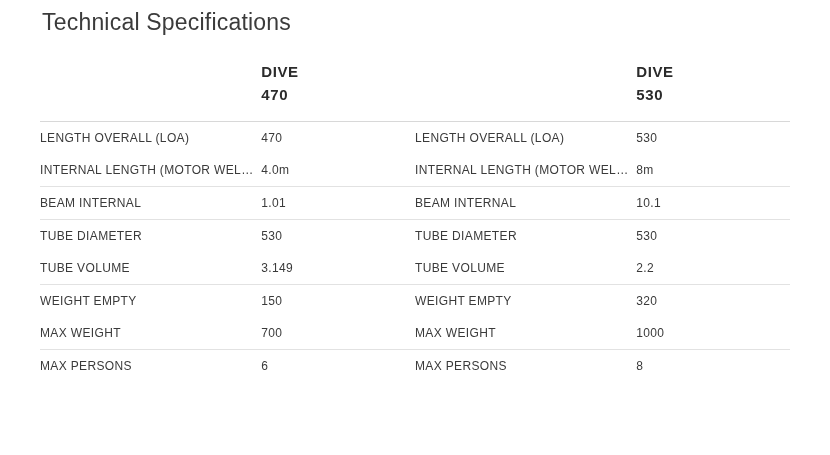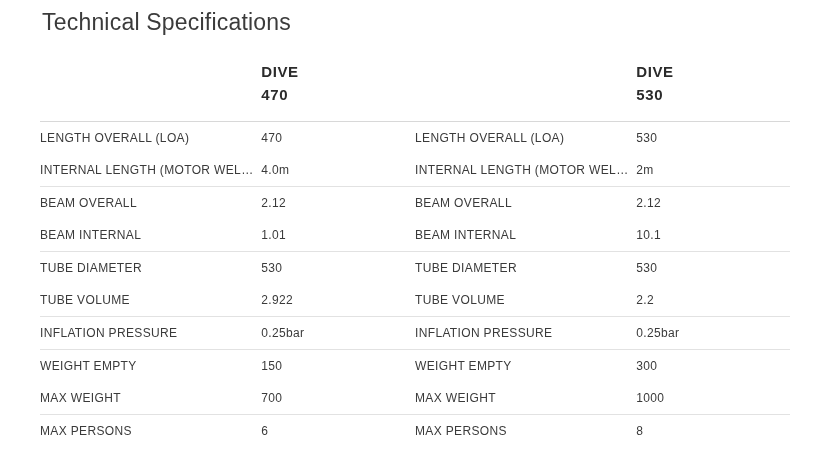--- a/index.html
+++ b/index.html
@@ -103,61 +103,49 @@
       <tr class="data">
         <td class="label">LENGTH OVERALL (LOA)</td>
         <td class="value">470</td>
         <td class="label">LENGTH OVERALL (LOA)</td>
         <td class="value">530</td>
       </tr>
       <tr class="data grp-end">
         <td class="label">INTERNAL LENGTH (MOTOR WELL TO ANCHOR LOCKER)</td>
         <td class="value">4.0m</td>
         <td class="label">INTERNAL LENGTH (MOTOR WELL TO ANCHOR LOCKER)</td>
-        <td class="value">2m</td>
+        <td class="value">8m</td>
       </tr>
 
-      <tr class="data">
-        <td class="label">BEAM OVERALL</td>
-        <td class="value">2.12</td>
-        <td class="label">BEAM OVERALL</td>
-        <td class="value">2.12</td>
-      </tr>
       <tr class="data grp-end">
         <td class="label">BEAM INTERNAL</td>
         <td class="value">1.01</td>
         <td class="label">BEAM INTERNAL</td>
         <td class="value">10.1</td>
       </tr>
 
       <tr class="data">
         <td class="label">TUBE DIAMETER</td>
         <td class="value">530</td>
         <td class="label">TUBE DIAMETER</td>
         <td class="value">530</td>
       </tr>
       <tr class="data grp-end">
         <td class="label">TUBE VOLUME</td>
-        <td class="value">2.922</td>
+        <td class="value">3.149</td>
         <td class="label">TUBE VOLUME</td>
         <td class="value">2.2</td>
       </tr>
 
-      <tr class="data grp-end">
-        <td class="label">INFLATION PRESSURE</td>
-        <td class="value">0.25bar</td>
-        <td class="label">INFLATION PRESSURE</td>
-        <td class="value">0.25bar</td>
-      </tr>
 
       <tr class="data">
         <td class="label">WEIGHT EMPTY</td>
         <td class="value">150</td>
         <td class="label">WEIGHT EMPTY</td>
-        <td class="value">300</td>
+        <td class="value">320</td>
       </tr>
       <tr class="data grp-end">
         <td class="label">MAX WEIGHT</td>
         <td class="value">700</td>
         <td class="label">MAX WEIGHT</td>
         <td class="value">1000</td>
       </tr>
 
       <tr class="data">
         <td class="label">MAX PERSONS</td>

